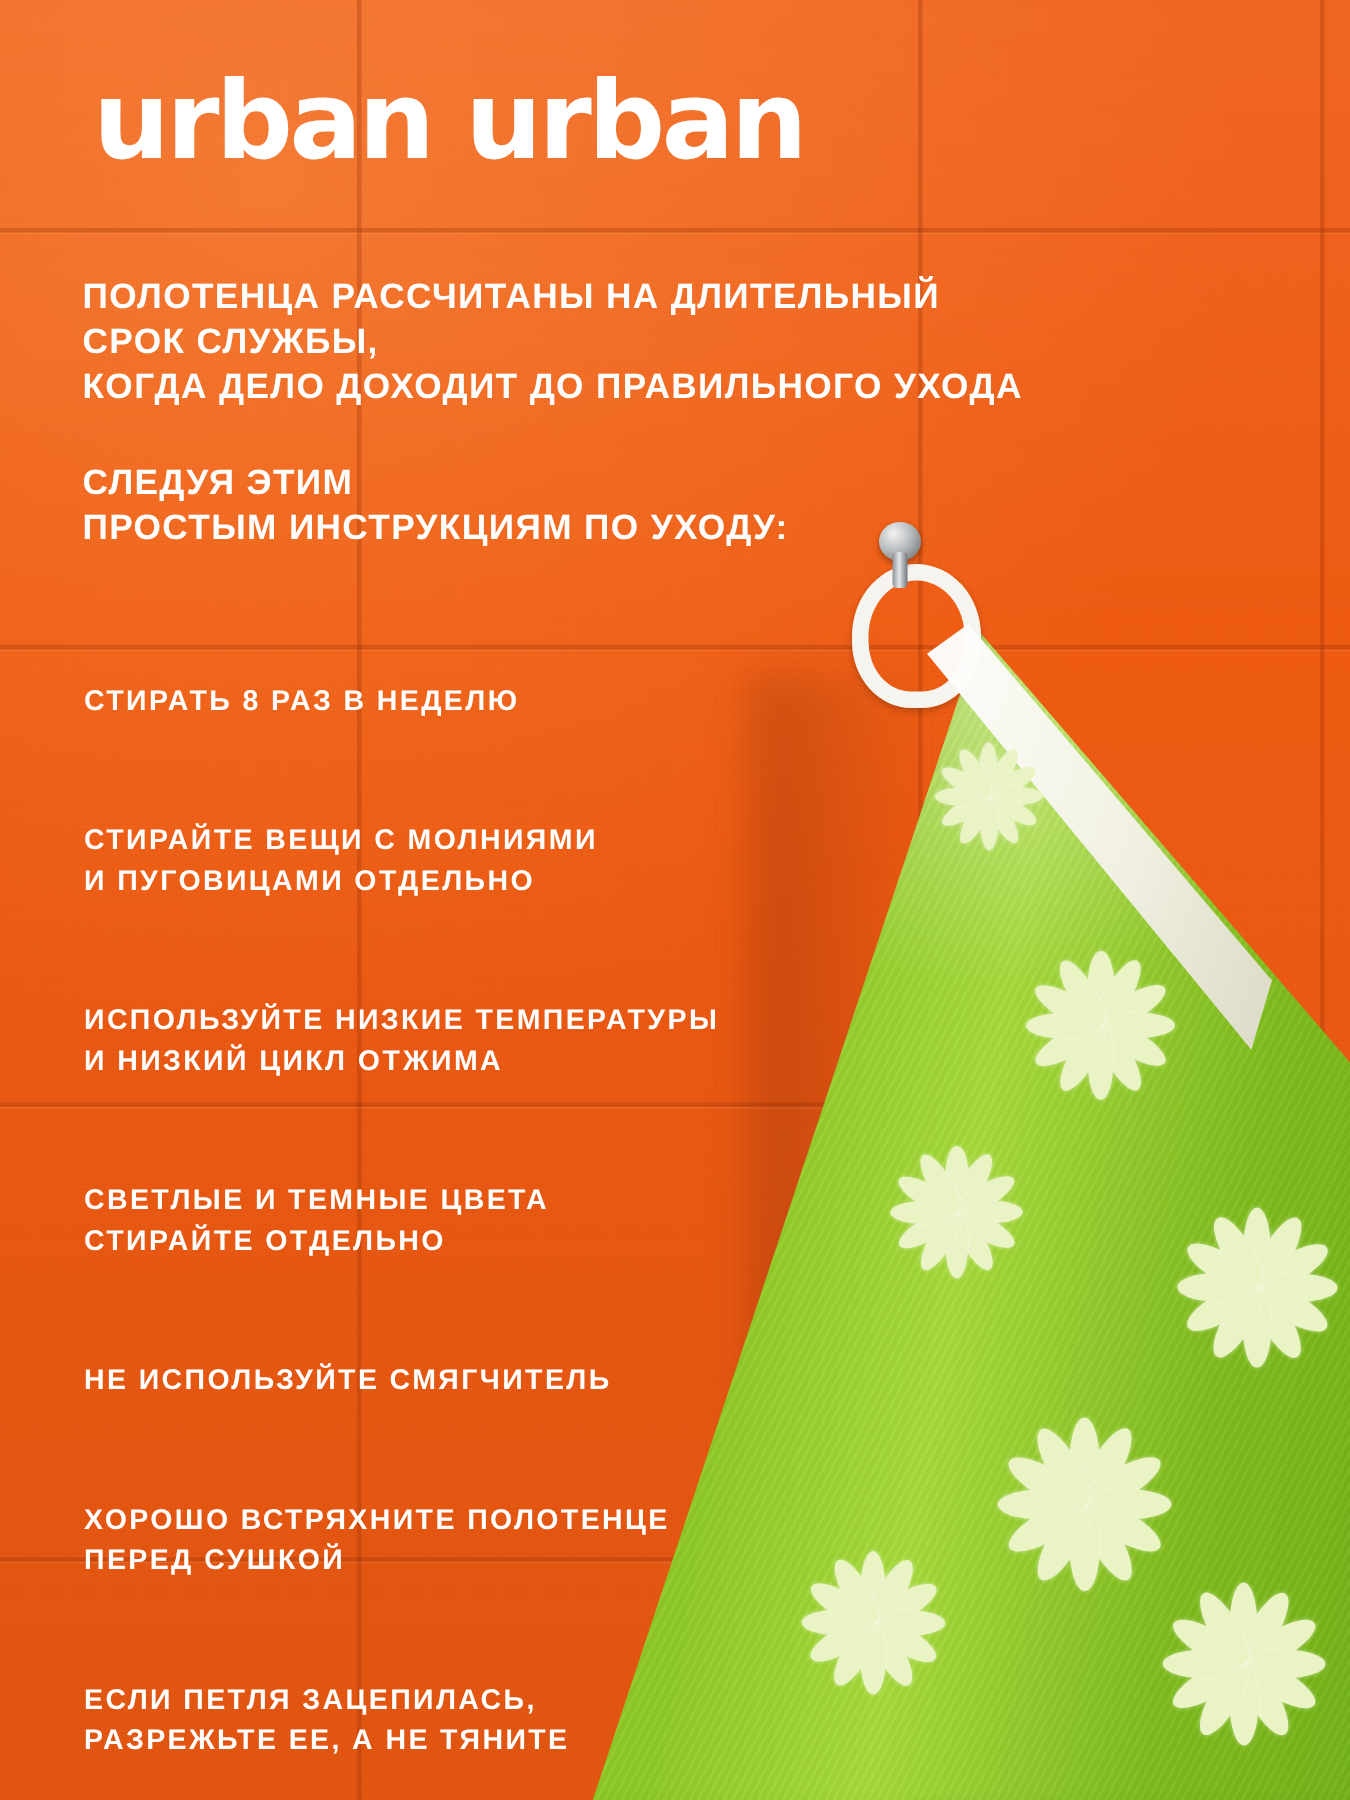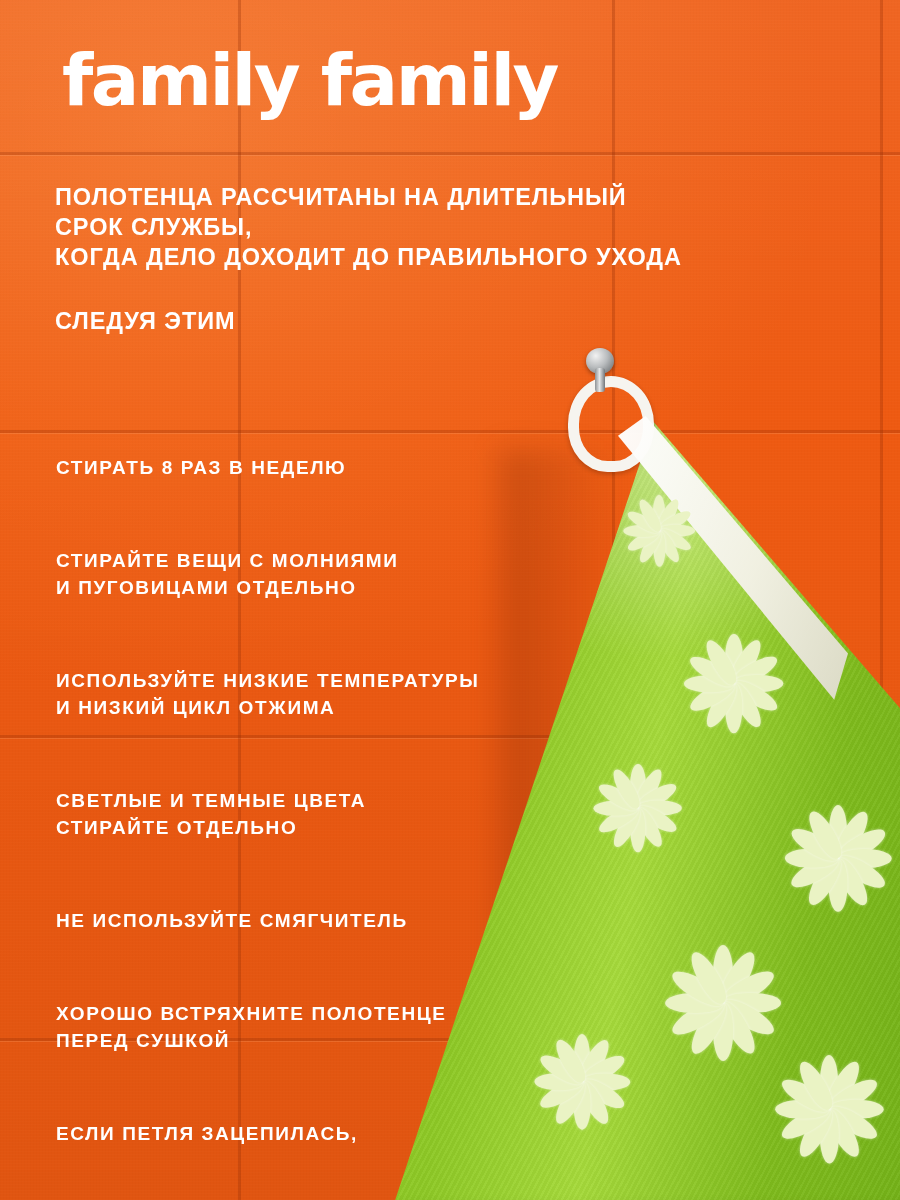--- a/index.html
+++ b/index.html
@@ -238,30 +238,31 @@
   <div class="grout h" style="top:152px;"></div>
   <div class="grout h" style="top:430px;"></div>
   <div class="grout h" style="top:735px;"></div>
   <div class="grout h" style="top:1038px;"></div>
   <div class="grout v" style="left:238px;"></div>
   <div class="grout v" style="left:612px;"></div>
   <div class="grout v" style="left:880px;"></div>
 
   <div class="noise"></div>
 
-  <div class="logo">family family</div>
+  <div class="logo">urban urban</div>
 
   <div class="headline">
     <div class="para">
       <span class="line">ПОЛОТЕНЦА РАССЧИТАНЫ НА ДЛИТЕЛЬНЫЙ</span>
       <span class="line">СРОК СЛУЖБЫ,</span>
       <span class="line">КОГДА ДЕЛО ДОХОДИТ ДО ПРАВИЛЬНОГО УХОДА</span>
     </div>
     <div class="para gap">
       <span class="line">СЛЕДУЯ ЭТИМ</span>
+      <span class="line">ПРОСТЫМ ИНСТРУКЦИЯМ ПО УХОДУ:</span>
     </div>
   </div>
 
   <ul class="care-list">
     <li class="care-item">
       <span class="line">СТИРАТЬ 8 РАЗ В НЕДЕЛЮ</span>
     </li>
     <li class="care-item">
       <span class="line">СТИРАЙТЕ ВЕЩИ С МОЛНИЯМИ</span>
       <span class="line">И ПУГОВИЦАМИ ОТДЕЛЬНО</span>
@@ -276,20 +277,21 @@
     </li>
     <li class="care-item">
       <span class="line">НЕ ИСПОЛЬЗУЙТЕ СМЯГЧИТЕЛЬ</span>
     </li>
     <li class="care-item">
       <span class="line">ХОРОШО ВСТРЯХНИТЕ ПОЛОТЕНЦЕ</span>
       <span class="line">ПЕРЕД СУШКОЙ</span>
     </li>
     <li class="care-item">
       <span class="line">ЕСЛИ ПЕТЛЯ ЗАЦЕПИЛАСЬ,</span>
+      <span class="line">РАЗРЕЖЬТЕ ЕЕ, А НЕ ТЯНИТЕ</span>
     </li>
   </ul>
 
   <div class="towel-area">
     <div class="towel-shadow"></div>
 
     <div class="hook">
       <div class="knob"></div>
       <div class="stem"></div>
     </div>

